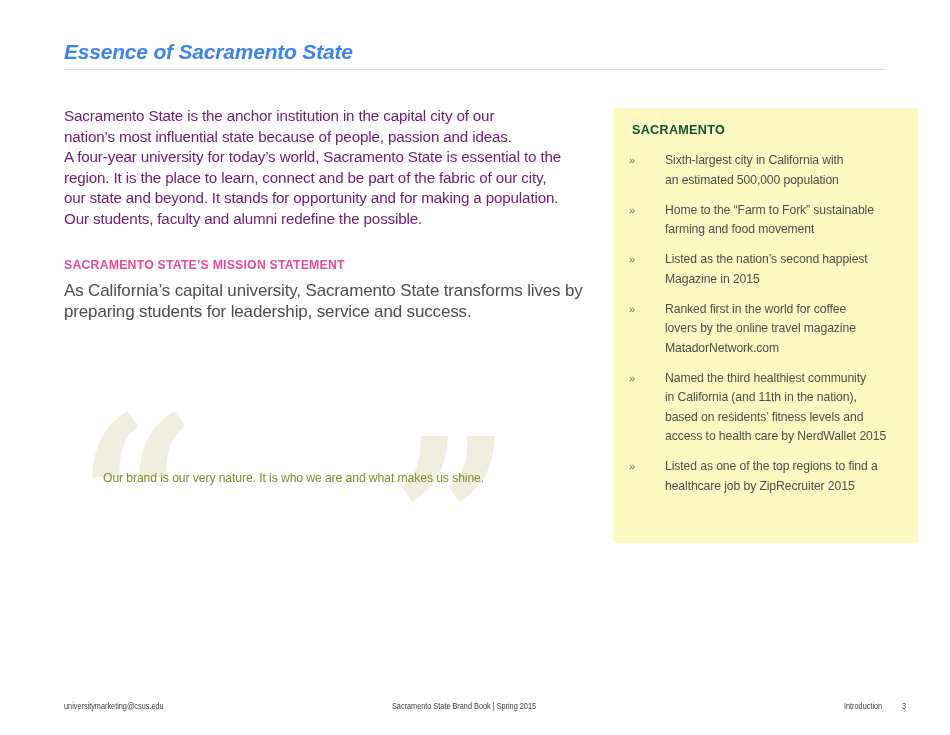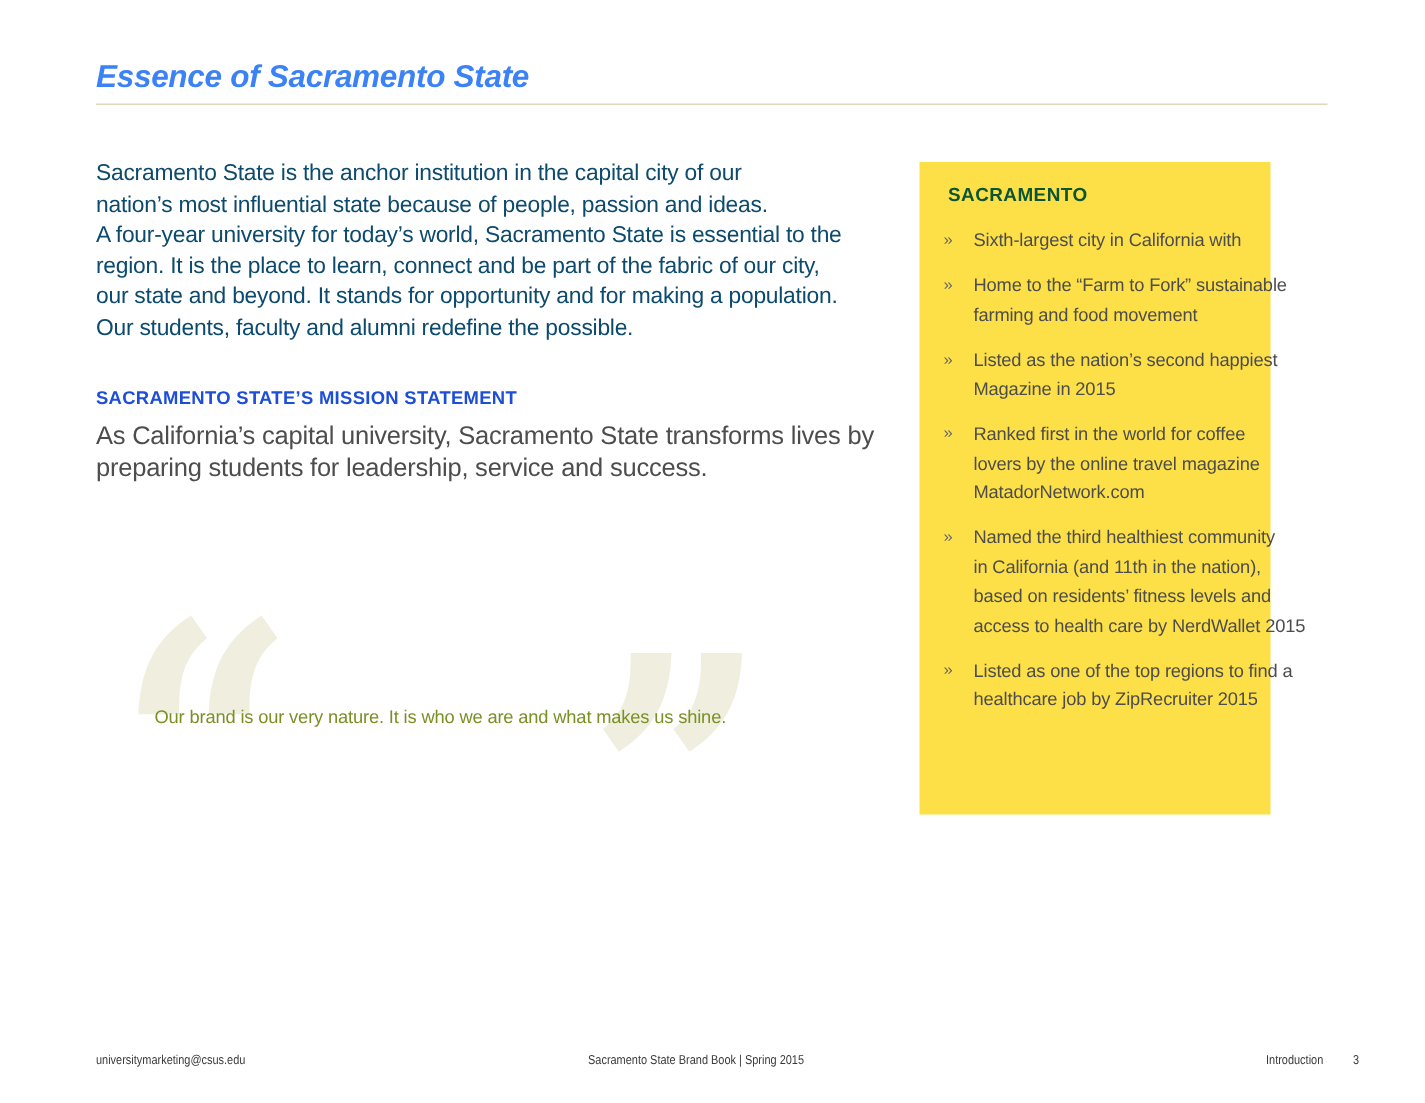--- a/index.html
+++ b/index.html
@@ -33,31 +33,31 @@
       height: 1px;
       background: #dcd9bf;
     }
     .intro {
       position: absolute;
       left: 64px;
       top: 106px;
       width: 520px;
       font-size: 15.2px;
       line-height: 20.6px;
-      color: #0c4a6e;
+      color: #701a75;
       letter-spacing: -0.15px;
     }
     .intro p { white-space: nowrap; }
     .mission-heading {
       position: absolute;
       left: 64px;
       top: 258px;
       font-size: 12.3px;
       font-weight: bold;
-      color: #1d4ed8;
+      color: #ec4899;
       letter-spacing: 0.2px;
     }
     .mission-body {
       position: absolute;
       left: 64px;
       top: 281px;
       width: 520px;
       font-size: 17px;
       line-height: 20.6px;
       color: #4d4d4d;
@@ -98,23 +98,23 @@
       color: #7a9024;
       white-space: nowrap;
       letter-spacing: -0.1px;
     }
 
     
     .sidebar {
       position: absolute;
       left: 613px;
       top: 108px;
-      width: 234px;
+      width: 305px;
       height: 435px;
-      background: #fde047;
+      background: #fef9c3;
     }
     .sidebar-heading {
       position: absolute;
       left: 19px;
       top: 15px;
       font-size: 12.6px;
       font-weight: bold;
       color: #0b5534;
       letter-spacing: 0.3px;
     }
@@ -134,21 +134,21 @@
       margin-bottom: 10.5px;
       letter-spacing: -0.1px;
     }
     .fact-item .bullet {
       position: absolute;
       left: 0;
       top: 0;
       font-size: 11px;
       color: #666;
     }
-    .fact-item .line { display: block; white-space: nowrap; }
+    .fact-item .line { display: block; white-space: nowrap; margin-left: 16px; }
 
     
     .footer {
       position: absolute;
       top: 701px;
       font-family: "Liberation Sans", sans-serif;
       font-size: 8.6px;
       color: #3a3a3a;
       white-space: nowrap;
       transform: scaleX(0.85);
@@ -185,20 +185,21 @@
   <span class="quote-close">”</span>
   <span class="quote-text">Our brand is our very nature. It is who we are and what makes us shine.</span>
 </div>
 
 <aside class="sidebar">
   <h3 class="sidebar-heading">SACRAMENTO</h3>
   <ul class="fact-list">
     <li class="fact-item">
       <span class="bullet">»</span>
       <span class="line">Sixth-largest city in California with</span>
+      <span class="line">an estimated 500,000 population</span>
     </li>
     <li class="fact-item">
       <span class="bullet">»</span>
       <span class="line">Home to the “Farm to Fork” sustainable</span>
       <span class="line">farming and food movement</span>
     </li>
     <li class="fact-item">
       <span class="bullet">»</span>
       <span class="line">Listed as the nation’s second happiest</span>
       <span class="line">Magazine in 2015</span>

